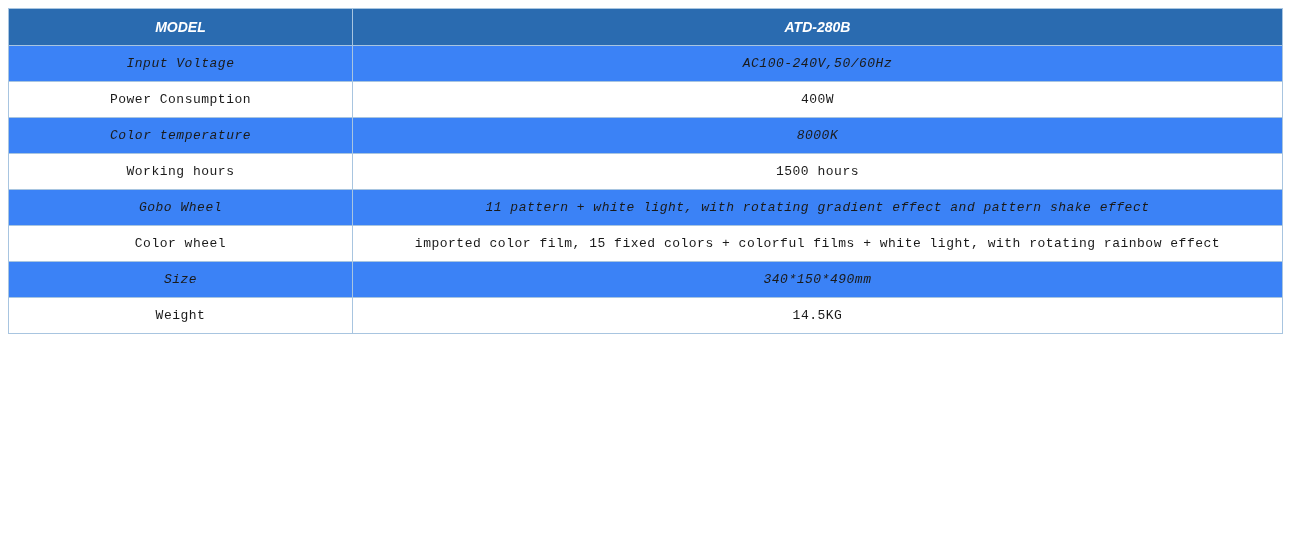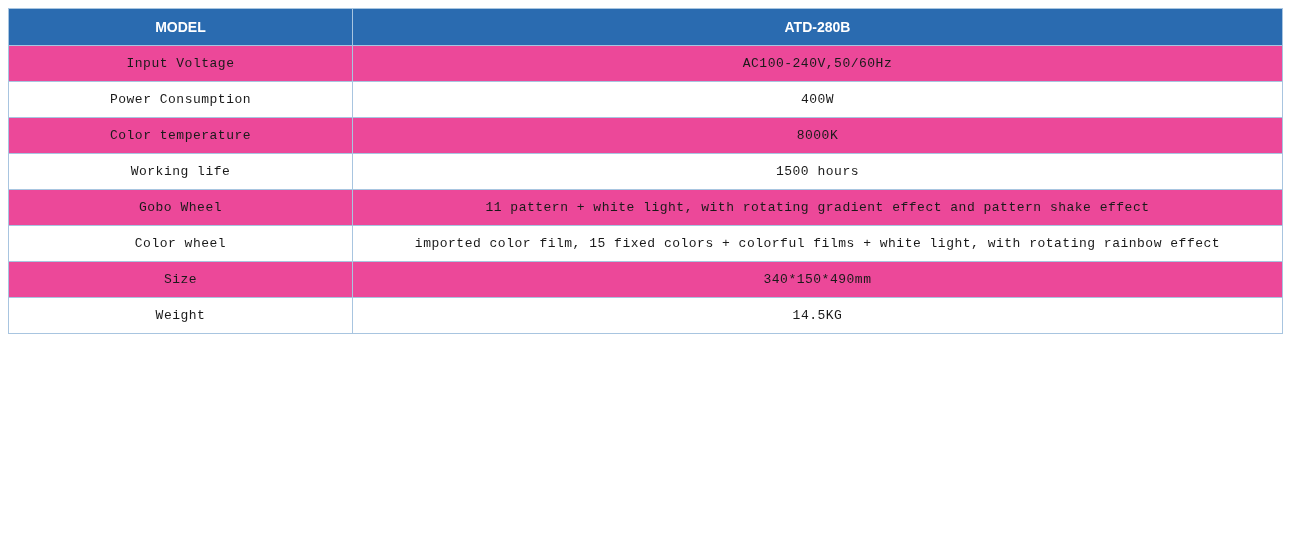--- a/index.html
+++ b/index.html
@@ -14,33 +14,34 @@
       table-layout: fixed;
     }
     th {
       background-color: #2a6bb0;
       color: #fff;
       font-weight: bold;
       text-align: center;
       padding: 10px 6px;
       border: 1px solid #a8c5e0;
       font-size: 14px;
+      font-style: italic;
     }
     th.col-label { width: 27%; }
     th.col-value { width: 73%; }
     td {
       text-align: center;
       padding: 10px 6px;
       border: 1px solid #a8c5e0;
       font-size: 13px;
       color: #1a1a1a;
       font-family: "SimSun", "Courier New", monospace;
       letter-spacing: 0.5px;
     }
-    tr.odd td { background-color: #ec4899; }
+    tr.odd td { background-color: #3b82f6; font-style: italic; }
     tr.even td { background-color: #ffffff; }
   </style>
 </head>
 <body>
 
 <table>
   <thead>
     <tr>
       <th class="col-label">MODEL</th>
       <th class="col-value">ATD-280B</th>
@@ -53,21 +54,21 @@
     </tr>
     <tr class="even">
       <td>Power Consumption</td>
       <td>400W</td>
     </tr>
     <tr class="odd">
       <td>Color temperature</td>
       <td>8000K</td>
     </tr>
     <tr class="even">
-      <td>Working life</td>
+      <td>Working hours</td>
       <td>1500 hours</td>
     </tr>
     <tr class="odd">
       <td>Gobo Wheel</td>
       <td>11 pattern + white light, with rotating gradient effect and pattern shake effect</td>
     </tr>
     <tr class="even">
       <td>Color wheel</td>
       <td>imported color film, 15 fixed colors + colorful films + white light, with rotating rainbow effect</td>
     </tr>

